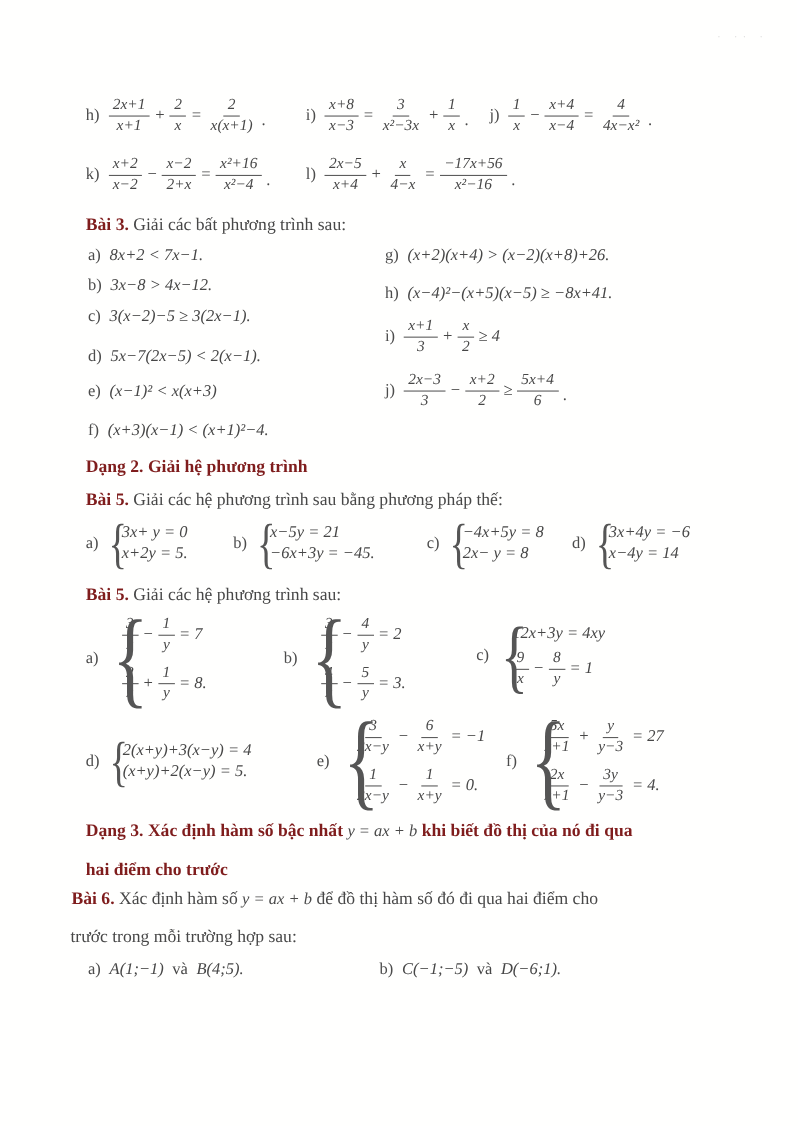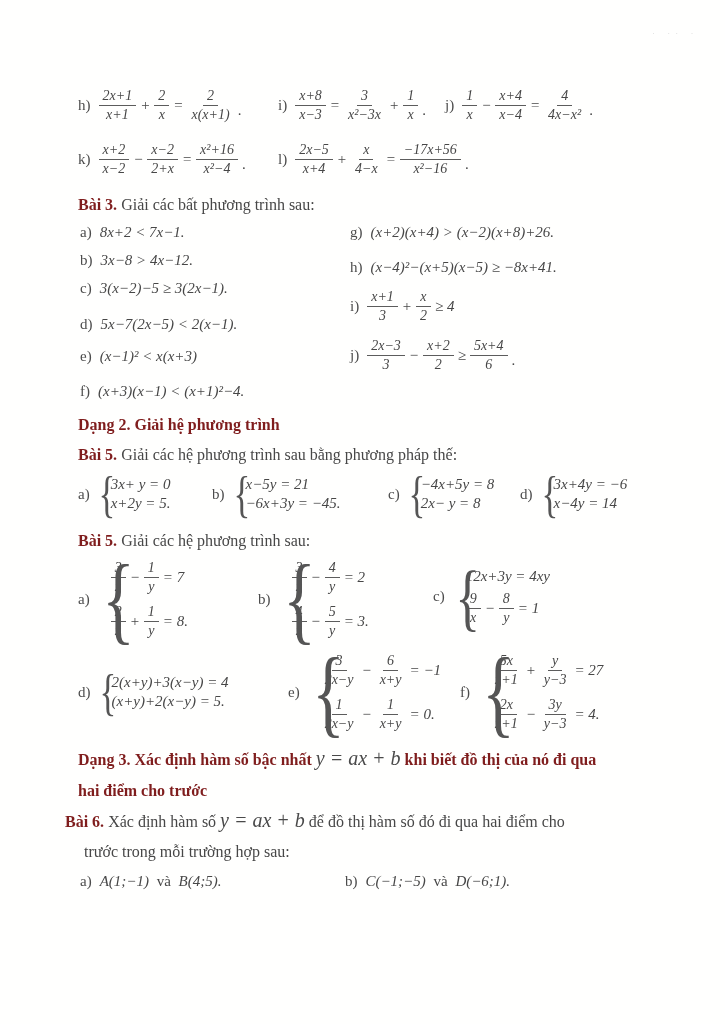--- a/index.html
+++ b/index.html
@@ -16,21 +16,21 @@
   .tok { white-space:pre; }
   .tok.roman { font-style:normal; }
   .tok.dot { align-self:flex-end; padding-bottom:3px; font-style:normal; }
   .frac { display:inline-flex; flex-direction:column; align-items:center;
           font-size:14px; line-height:1.12; text-align:center; }
   .frac .num { padding:0 4px 1px; border-bottom:1px solid #5c5c5c; }
   .frac .den { padding:1px 4px 0; }
   .heading { font-size:16px; color:#474747; }
   .hb { font-weight:bold; color:#7f1d1d; }
   .hn { font-weight:normal; }
-  .heading .math { font-size:20px; font-weight:normal; color:#4a4a4a; }
+  .heading .math { font-size:15px; font-weight:normal; color:#4a4a4a; }
   .system { position:relative; display:inline-flex; align-items:center; padding-left:13px; }
   .brace { position:absolute; left:-3px; top:50%;
            transform:translateY(-50%) scaleX(0.7);
            font-style:normal; font-weight:400; color:#555; line-height:1; }
   .sys-sm .brace { font-size:50px; }
   .sys-md .brace { font-size:74px; }
   .sys-lg .brace { font-size:98px; }
   .sys-lines { display:inline-flex; flex-direction:column; align-items:flex-start; }
   .sys-sm .sys-lines { gap:2px; }
   .sys-md .sys-lines { gap:6px; }
@@ -476,21 +476,21 @@
   </div>
   <div class="pos heading" style="left:78px; top:782px;">
     <span class="hb">hai điểm cho trước</span>
   </div>
 
   <div class="pos heading" style="left:65px; top:809px;">
     <span class="hb">Bài 6.</span><span class="hn"> Xác định hàm số </span><span class="math">
         <span class="tok">y = ax + b</span>
       </span><span class="hn"> để đồ thị hàm số đó đi qua hai điểm cho</span>
   </div>
-  <div class="pos heading" style="left:84px; top:843px;">
+  <div class="pos heading" style="left:64px; top:843px;">
     <span class="hn">trước trong mỗi trường hợp sau:</span>
   </div>
 
   <span class="pos eq-item" style="left:80px; top:873px;">
     <span class="lbl">a)</span>
     <span class="math">
         <span class="tok">A(1;−1)</span>
         <span class="tok roman"> và </span>
         <span class="tok">B(4;5).</span>
       </span>

